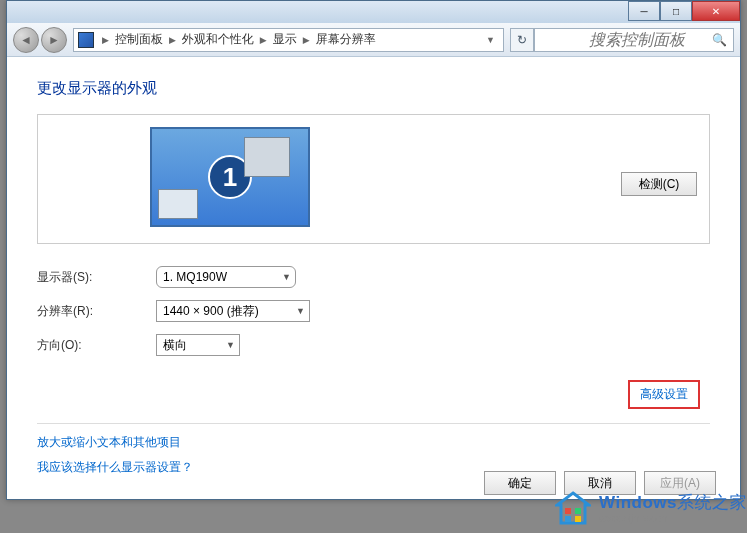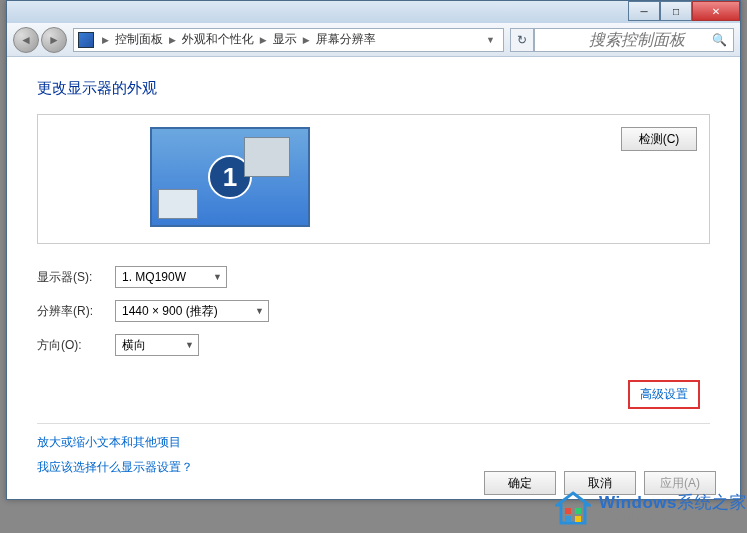--- a/index.html
+++ b/index.html
@@ -29,28 +29,28 @@
 
 .content { padding: 22px 30px 10px 30px; height: calc(100% - 56px); overflow: hidden; position: relative; }
 .page-title { font-size: 15px; color: #003399; margin-bottom: 16px; }
 
 .preview-box { border: 1px solid #ccc; padding: 12px; display: flex; align-items: flex-start; margin-bottom: 22px; height: 130px; }
 .monitor-preview { margin-left: 100px; width: 160px; height: 100px; background: linear-gradient(#6ba8e0, #3a7bd5); border: 2px solid #3a6ba5; position: relative; display: flex; align-items: center; justify-content: center; }
 .monitor-num { width: 44px; height: 44px; border-radius: 50%; background: #1a4a8a; border: 2px solid #fff; color: #fff; font-size: 26px; font-weight: bold; display: flex; align-items: center; justify-content: center; }
 .mon-thumb { position: absolute; width: 40px; height: 30px; background: #e0e8f0; border: 1px solid #789; }
 .mon-thumb.l { left: 6px; bottom: 6px; }
 .mon-thumb.r { right: 18px; top: 8px; width: 46px; height: 40px; background: #d0d8e0; }
-.preview-btns { margin-left: auto; display: flex; flex-direction: column; gap: 8px; }
+.preview-btns { margin-left: auto; display: flex; flex-direction: column; gap: 8px; margin-top: 45px; }
 .preview-btns button { width: 76px; height: 24px; font-size: 12px; background: linear-gradient(#fafafa, #e4e4e4); border: 1px solid #999; cursor: pointer; }
 
-.form-row { display: flex; align-items: center; margin-bottom: 12px; font-size: 12px; }
+.form-row { display: flex; align-items: center; margin-bottom: 12px; font-size: 12px; gap: 41px; }
 .form-label { width: 78px; color: #333; }
 .combo { height: 22px; border: 1px solid #999; background: #fff; display: flex; align-items: center; padding: 0 6px; font-size: 12px; position: relative; cursor: pointer; }
 .combo .caret { position: absolute; right: 4px; font-size: 9px; color: #555; }
-.combo.w1 { width: 112px; }
+.combo.w1 { width: 140px; border-radius: 6px; }
 .combo.w2 { width: 154px; }
 .combo.w3 { width: 84px; }
 
 .adv-link { text-align: right; margin-top: 24px; padding-right: 10px; }
 .adv-link span { color: #0066cc; font-size: 12px; cursor: pointer; }
 .red-box { display: inline-block; border: 2px solid #d33; padding: 4px 10px; }
 
 .divider { border-top: 1px solid #ddd; margin: 14px 0 10px 0; }
 
 .link-line { color: #0066cc; font-size: 12px; margin-bottom: 8px; cursor: pointer; }

